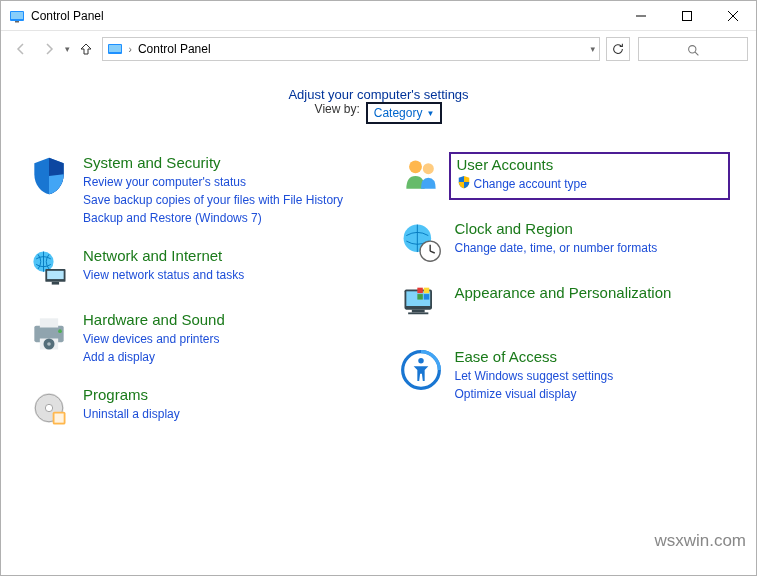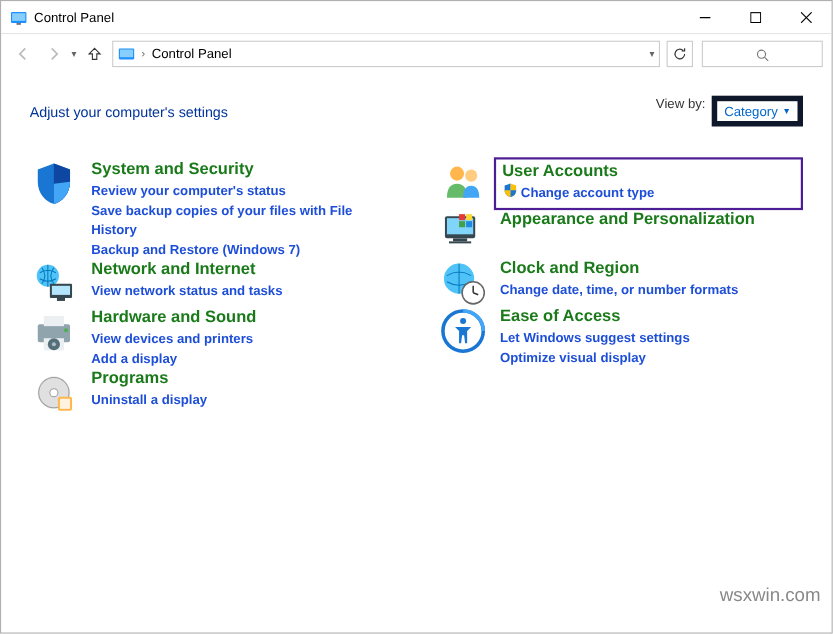--- a/index.html
+++ b/index.html
@@ -20,29 +20,29 @@
     .address-icon { width: 16px; height: 16px; }
     .address-chevron { color: #666; font-size: 10px; }
     .address-text { flex: 1; }
     .address-dropdown { color: #666; font-size: 9px; }
     .refresh-btn { width: 24px; height: 24px; border: 1px solid #ccc; display: flex; align-items: center; justify-content: center; margin-left: 2px; font-size: 12px; }
     .search-box { width: 110px; height: 24px; border: 1px solid #ccc; display: flex; align-items: center; padding: 0 6px; font-size: 12px; color: #888; gap: 4px; margin-left: 4px; overflow: hidden; white-space: nowrap; flex-direction: column; }
     .search-placeholder { flex: 1; overflow: hidden; text-overflow: ellipsis; }
     
     
     .content { padding: 20px 26px; }
-    .content-header { display: flex; justify-content: space-between; align-items: center; margin-bottom: 30px; }
+    .content-header { display: flex; justify-content: space-between; align-items: center; margin-bottom: 30px; flex-direction: column; }
     .content-title { font-size: 13px; color: #003399; }
     .view-by { font-size: 12px; display: flex; align-items: flex-start; gap: 6px; }
     .view-by-label { color: #333; }
-    .view-by-value { color: #0066cc; display: flex; align-items: center; gap: 4px; padding: 2px 6px; border: 5px solid #0f172a; }
+    .view-by-value { color: #0066cc; display: flex; align-items: center; gap: 4px; padding: 2px 6px; border: 2px solid #0f172a; }
     .view-by-value .caret { font-size: 8px; }
     
     .categories { display: flex; gap: 40px; }
-    .col { flex: 1; display: flex; flex-direction: column; gap: 0; font-weight: bold; }
+    .col { flex: 1; display: flex; flex-direction: column; gap: 20px; }
     
     .cat { display: flex; gap: 12px; }
     .cat-icon { width: 44px; height: 44px; flex-shrink: 0; display: flex; align-items: flex-start; justify-content: center; }
     .cat-body { flex: 1; }
     .cat-title { font-size: 15px; color: #1a7a1a; cursor: pointer; margin-bottom: 2px; }
     .cat-link { font-size: 12px; color: #1d4ed8; cursor: pointer; display: block; line-height: 1.5; }
     
     .highlight-box { border: 2px solid #4c1d95; padding: 2px 6px 4px 6px; margin-left: -6px; margin-top: -2px; }
     
     .shield-inline { display: inline-block; vertical-align: middle; margin-right: 3px; }
@@ -233,54 +233,54 @@
                   </svg>
               </span><span>Change account type</span>
             </span>
           </div>
         </div>
       </div>
 
       <div class="cat">
         <div class="cat-icon">
           <svg width="44" height="44" viewBox="0 0 48 48">
+              <circle cx="20" cy="20" r="15" fill="#4fc3f7"></circle>
+              <path d="M8 17 Q20 10 32 17 M8 23 Q20 30 32 23 M20 5 L20 35" fill="none" stroke="#0277bd" stroke-width="1"></path>
+              <circle cx="34" cy="34" r="11" fill="#fff" stroke="#666" stroke-width="1.5"></circle>
+              <line x1="34" y1="34" x2="34" y2="27" stroke="#333" stroke-width="1.5"></line>
+              <line x1="34" y1="34" x2="39" y2="36" stroke="#333" stroke-width="1.5"></line>
+            </svg>
+        </div>
+        <div class="cat-body">
+          <div class="cat-title">Clock and Region</div>
+          <span class="cat-link">Change date, time, or number formats</span>
+        </div>
+      </div>
+
+      <div class="cat">
+        <div class="cat-icon">
+          <svg width="44" height="44" viewBox="0 0 48 48">
               <rect x="6" y="6" width="30" height="22" rx="2" fill="#37474f"></rect>
               <rect x="8" y="8" width="26" height="16" fill="#81d4fa"></rect>
               <rect x="14" y="28" width="14" height="3" fill="#37474f"></rect>
               <rect x="10" y="31" width="22" height="2" fill="#37474f"></rect>
               <rect x="20" y="4" width="6" height="6" fill="#e53935"></rect>
               <rect x="27" y="4" width="6" height="6" fill="#fdd835"></rect>
               <rect x="20" y="11" width="6" height="6" fill="#43a047"></rect>
               <rect x="27" y="11" width="6" height="6" fill="#1e88e5"></rect>
             </svg>
         </div>
         <div class="cat-body">
           <div class="cat-title">Appearance and Personalization</div>
         </div>
       </div>
 
       <div class="cat">
         <div class="cat-icon">
           <svg width="44" height="44" viewBox="0 0 48 48">
-              <circle cx="20" cy="20" r="15" fill="#4fc3f7"></circle>
-              <path d="M8 17 Q20 10 32 17 M8 23 Q20 30 32 23 M20 5 L20 35" fill="none" stroke="#0277bd" stroke-width="1"></path>
-              <circle cx="34" cy="34" r="11" fill="#fff" stroke="#666" stroke-width="1.5"></circle>
-              <line x1="34" y1="34" x2="34" y2="27" stroke="#333" stroke-width="1.5"></line>
-              <line x1="34" y1="34" x2="39" y2="36" stroke="#333" stroke-width="1.5"></line>
-            </svg>
-        </div>
-        <div class="cat-body">
-          <div class="cat-title">Clock and Region</div>
-          <span class="cat-link">Change date, time, or number formats</span>
-        </div>
-      </div>
-
-      <div class="cat">
-        <div class="cat-icon">
-          <svg width="44" height="44" viewBox="0 0 48 48">
               <circle cx="24" cy="24" r="20" fill="none" stroke="#1976d2" stroke-width="3.5"></circle>
               <path d="M24 4 A20 20 0 0 1 44 24" fill="none" stroke="#42a5f5" stroke-width="3.5"></path>
               <circle cx="24" cy="14" r="3" fill="#1976d2"></circle>
               <path d="M16 20 L32 20 L28 24 L28 36 L26 36 L25 28 L23 28 L22 36 L20 36 L20 24 Z" fill="#1976d2"></path>
             </svg>
         </div>
         <div class="cat-body">
           <div class="cat-title">Ease of Access</div>
           <span class="cat-link">Let Windows suggest settings</span>
           <span class="cat-link">Optimize visual display</span>

